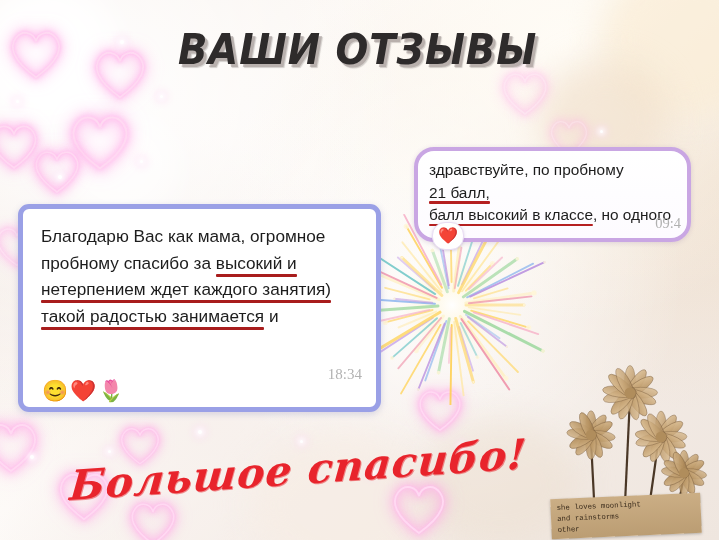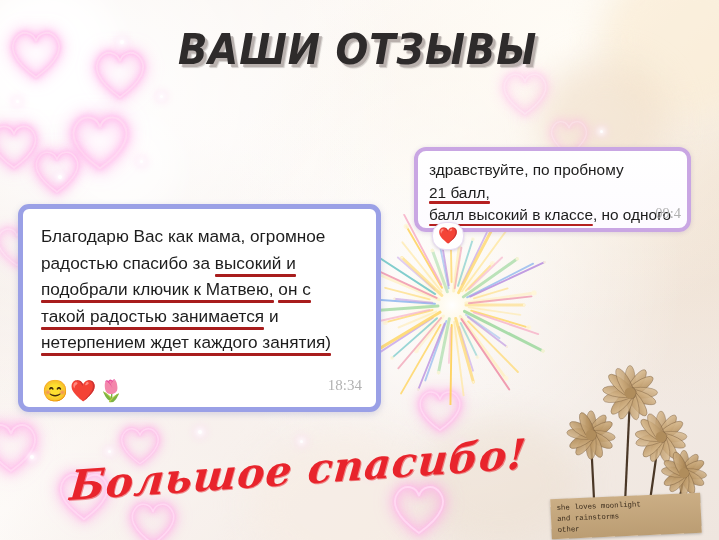--- a/index.html
+++ b/index.html
@@ -32,43 +32,43 @@
   #title{position:absolute;left:178px;top:25px;
     font-family:"DejaVu Sans", sans-serif;
     font-weight:bold;font-style:italic;font-size:42px;letter-spacing:1px;
     color:#2e2b2b;transform:scaleX(.92);transform-origin:left top;
     text-shadow:3px 3px 0 rgba(160,150,148,.55), 4px 4px 1px rgba(120,112,110,.30);
     white-space:nowrap;}
 
   
   .bubble{position:absolute;background:#fff;box-sizing:border-box;}
   #bubble-right{
-    left:414px;top:147px;width:277px;height:85px;
-    border:4px solid #c9a6e3;border-radius:12px;
+    left:414px;top:147px;width:277px;height:95px;
+    border:4px solid #c9a6e3;border-radius:20px;
     background:linear-gradient(#fff,#fdfbff);
     box-shadow:0 1px 5px rgba(120,90,150,.20);
     overflow:hidden;padding:8px 9px 14px 11px;
   }
   #bubble-left{
     left:18px;top:204px;width:363px;height:208px;
     border:5px solid #9aa0e6;border-radius:11px;
     background:#fff;
     box-shadow:0 2px 7px rgba(90,95,170,.22);
     overflow:hidden;padding:14px 16px 0 18px;
   }
   .msg{color:#1d1d1d;font-family:"Liberation Sans", sans-serif;}
   #bubble-right .msg{font-size:15.4px;line-height:22.5px;}
   #bubble-left  .msg{font-size:17.2px;line-height:26.5px;}
   .u{position:relative;white-space:nowrap;}
   .u::after{content:"";position:absolute;left:0;right:0;bottom:-3px;height:2.4px;
     background:#b52020;border-radius:1px;}
   #bubble-left .u::after{bottom:-4px;height:2.8px;background:#a81d1d;}
   .stamp{position:absolute;color:#a9a9a9;font-size:14px;font-family:Liberation Serif, serif;}
   #stamp-right{right:6px;bottom:6px;font-size:14.5px;color:#b0b0b0;}
-  #stamp-left{right:14px;bottom:13px;font-size:15px;color:#b2b2b2;}
+  #stamp-left{right:14px;bottom:24px;font-size:15px;color:#b2b2b2;}
   .emojis{position:absolute;left:19px;bottom:6px;font-size:21px;letter-spacing:2px;line-height:1;}
 
   
   #reaction{position:absolute;left:432px;top:222px;width:30px;height:26px;
     background:#fff;border-radius:13px;border:1px solid #e9dcf4;
     box-shadow:0 1px 3px rgba(120,90,150,.25);
     display:flex;align-items:center;justify-content:center;font-size:16px;line-height:1;}
 
   
   #firework{position:absolute;left:352px;top:205px;width:200px;height:200px;pointer-events:none;}
@@ -301,24 +301,23 @@
         <div><span>здравствуйте, по пробному  </span><span class="u">21 балл,</span></div>
         <div><span class="u">балл высокий в классе</span><span>, но одного</span></div>
       </div>
     <div class="stamp" id="stamp-right">09:4</div>
   </div>
   <div id="reaction">❤️</div>
 
   <div class="bubble" id="bubble-left">
     <div class="msg">
         <div><span>Благодарю Вас как мама, огромное</span></div>
-        <div><span>радостью спасибо за </span><span class="u">высокий и</span></div>
-        <div><span class="u">подобрали ключик к Матвею,</span><span> </span><span class="u">он с</span></div>
+        <div><span>пробному спасибо за </span><span class="u">высокий и</span></div>
+        <div><span class="u">нетерпением ждет каждого занятия)</span></div>
         <div><span class="u">такой радостью занимается</span><span> и</span></div>
-        <div><span class="u">нетерпением ждет каждого занятия)</span></div>
       </div>
     <div class="emojis">😊❤️🌷</div>
     <div class="stamp" id="stamp-left">18:34</div>
   </div>
 
   <div id="thanks">Большое спасибо!</div>
 
   <svg id="flowers" viewBox="0 0 185 175">
     <defs>
       <linearGradient id="pet" x1="0" y1="0" x2="1" y2="1">

